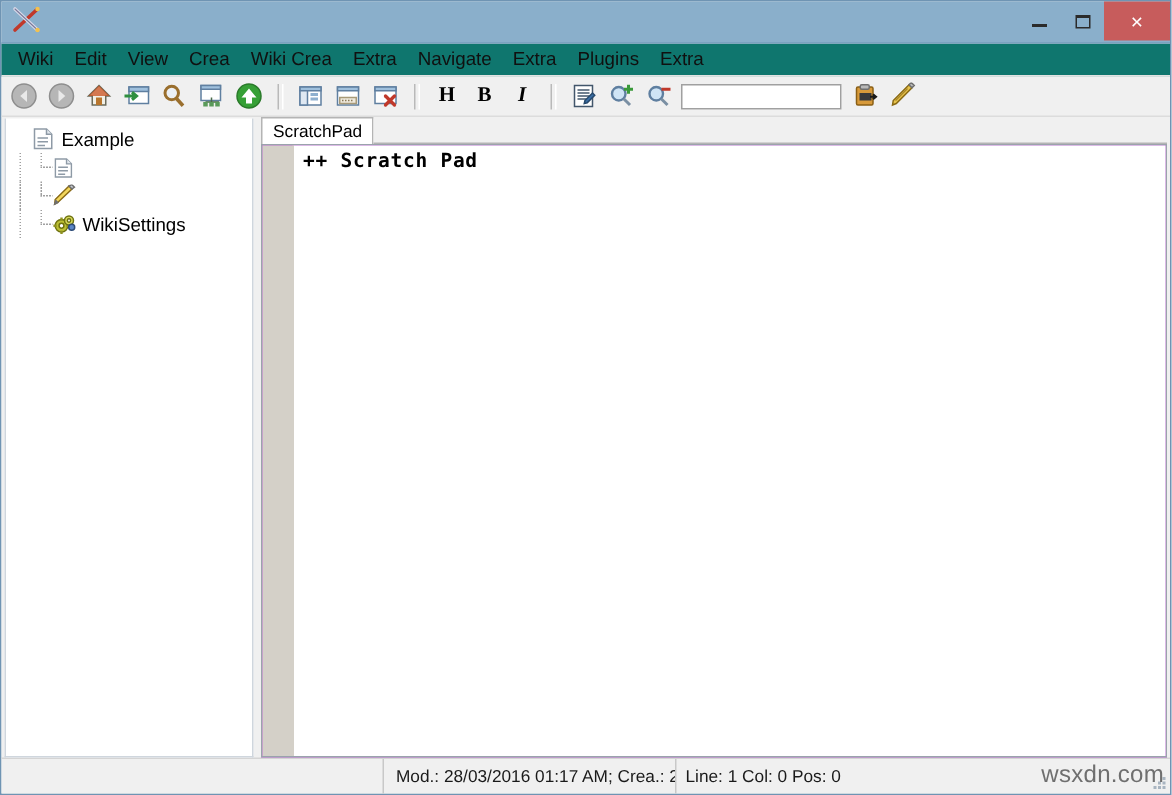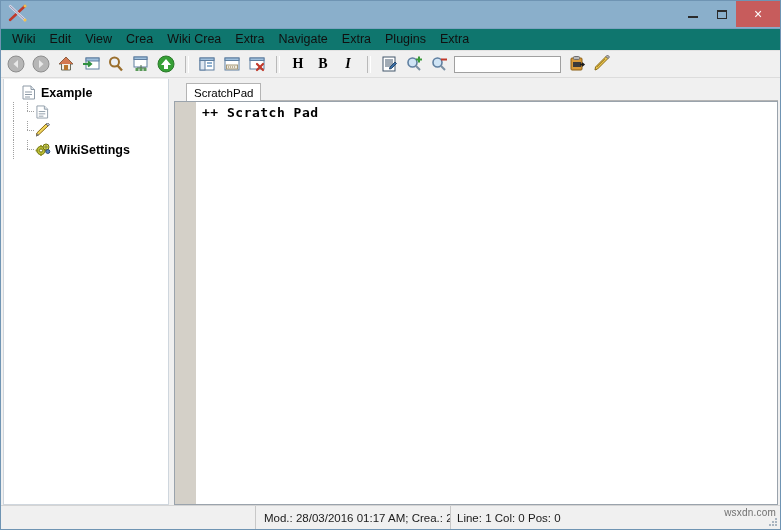--- a/index.html
+++ b/index.html
@@ -153,21 +153,20 @@
   
   #treepanel {
     width: 166px;
     background: #ffffff;
     border: 1px solid #cfd6dd;
     border-top: none;
     box-sizing: border-box;
     overflow: hidden;
     position: relative;
     padding-top: 4px;
-    font-weight: bold;
   }
   #splitter {
     width: 5px;
     background: #f0f0f0;
     cursor: col-resize;
     flex: 0 0 auto;
   }
   .tree-row {
     display: flex;
     align-items: center;
@@ -226,26 +225,25 @@
   .tree-label { padding-left: 1px; }
 
   
   #editorpanel {
     flex: 1 1 auto;
     display: flex;
     flex-direction: column;
     min-width: 0;
   }
   #tabstrip {
-    height: 22px;
+    height: 17px;
     display: flex;
     align-items: flex-end;
     flex: 0 0 auto;
     position: relative;
-    margin-left: 12px;
   }
   .tab {
     height: 18px;
     background: #ffffff;
     border: 1px solid #b4b4b4;
     border-bottom: none;
     font-size: 11.5px;
     color: #000;
     padding: 2px 7px 0 7px;
     box-sizing: border-box;
@@ -304,22 +302,22 @@
     padding: 0 5px;
     box-sizing: border-box;
     overflow: hidden;
     white-space: nowrap;
   }
   .sb-cell.spacer { flex: 0 0 255px; border-right: 1px solid #c8c8c8; }
   .sb-cell.dates  { flex: 0 0 195px; border-right: 1px solid #c8c8c8; padding-left: 8px;}
   .sb-cell.pos    { flex: 1 1 auto; padding-left: 6px; text-align: right; }
   #watermark {
     position: absolute;
-    right: 4px; bottom: 11px;
-    font-size: 10px;
+    right: 4px; bottom: 3px;
+    font-size: 16px;
     color: #6f6f6f;
     font-family: "Liberation Sans", sans-serif;
     letter-spacing: 0.2px;
   }
   .sb-grip {
     position: absolute;
     right: 2px; bottom: 2px;
     width: 10px; height: 10px;
   }
 </style>

